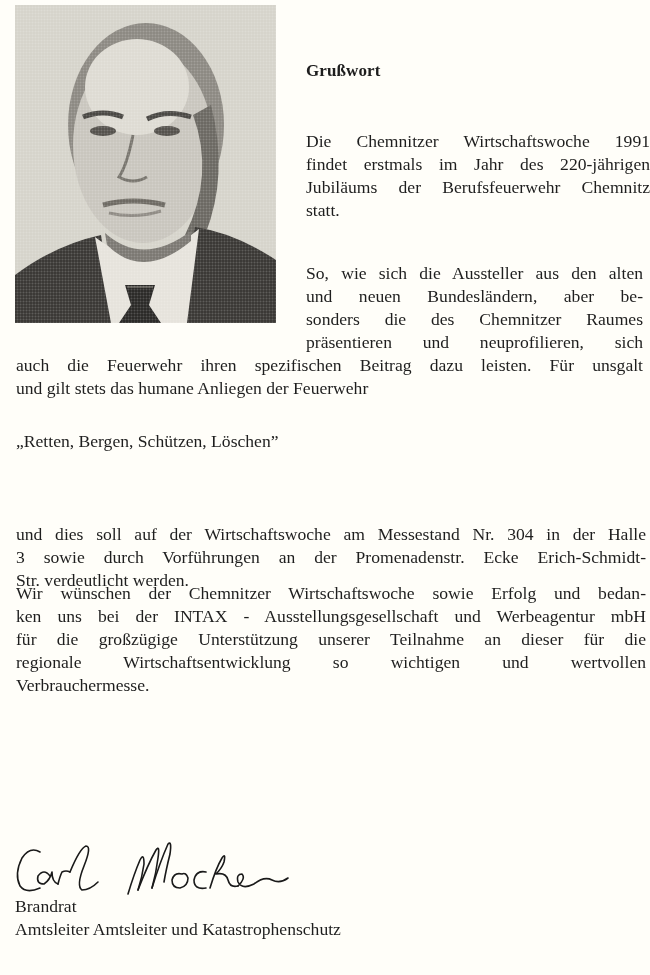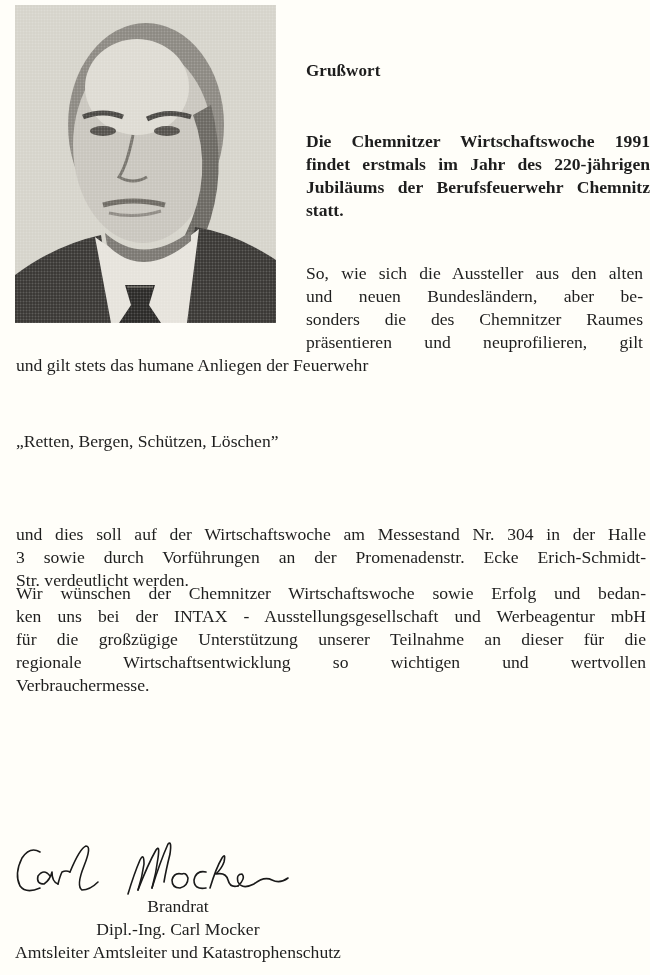--- a/index.html
+++ b/index.html
@@ -66,42 +66,41 @@
   .para .ln {
     display: block;
     text-align: justify;
     text-align-last: justify;
     white-space: nowrap;
   }
   .para .ln.last {
     text-align-last: left;
   }
 
-  .p1 { left: 306px; top: 130px; width: 344px; font-weight: bold; }
+  .p1 { left: 306px; top: 130px; width: 344px; }
   .p2 { left: 306px; top: 262px; width: 337px; }
   .p2b { left: 16px; top: 354px; width: 627px; }
   .quote { left: 16px; top: 430px; width: 627px; }
   .p3 { left: 16px; top: 491px; width: 630px; margin-top: 32px; }
   .p4 { left: 16px; top: 582px; width: 630px; }
 
   .signature {
     position: absolute;
     left: 10px;
     top: 838px;
     width: 290px;
     height: 62px;
   }
   .sig-block {
     position: absolute;
     left: 15px;
     top: 895px;
     font-size: 17.6px;
     line-height: 23px;
     margin: 0;
-    text-align: center;
   }
   .sig-block span { display: block; white-space: nowrap; }
 </style>
 </head>
 <body>
 
 <div class="page">
 
   <div class="photo">
     <svg viewBox="0 0 261 318" preserveAspectRatio="none">
@@ -146,24 +145,25 @@
     <span class="ln">Die Chemnitzer Wirtschaftswoche 1991</span>
     <span class="ln">findet erstmals im Jahr des 220-jährigen</span>
     <span class="ln">Jubiläums der Berufsfeuerwehr Chemnitz</span>
     <span class="ln last">statt.</span>
   </p>
 
   <p class="para p2">
     <span class="ln">So, wie sich die Aussteller aus den alten</span>
     <span class="ln">und neuen Bundesländern, aber be-</span>
     <span class="ln">sonders die des Chemnitzer Raumes</span>
-    <span class="ln">präsentieren und neuprofilieren, gilt</span>
+    <span class="ln">präsentieren und neuprofilieren, sich</span>
   </p>
 
   <p class="para p2b">
+    <span class="ln">auch die Feuerwehr ihren spezifischen Beitrag dazu leisten. Für unsgalt</span>
     <span class="ln last">und gilt stets das humane Anliegen der Feuerwehr</span>
   </p>
 
   <p class="para quote">
     <span class="ln last">„Retten, Bergen, Schützen, Löschen”</span>
   </p>
 
   <p class="para p3">
     <span class="ln">und dies soll auf der Wirtschaftswoche am Messestand Nr. 304 in der Halle</span>
     <span class="ln">3 sowie durch Vorführungen an der Promenadenstr. Ecke Erich-Schmidt-</span>
@@ -200,17 +200,16 @@
 
         <path d="M200 50 Q206 30 212 20 Q216 14 214 24 Q212 30 206 36 Q216 34 218 42 Q220 50 228 48"></path>
 
         <path d="M228 48 Q236 40 232 36 Q226 36 228 44 Q232 52 244 46 Q254 38 262 42 Q270 46 278 40"></path>
       </g>
     </svg>
   </div>
 
   <p class="sig-block">
     <span>Brandrat</span>
-    <span>Dipl.-Ing. Carl Mocker</span>
     <span>Amtsleiter Amtsleiter und Katastrophenschutz</span>
   </p>
 
 </div>
 
 </body></html>

